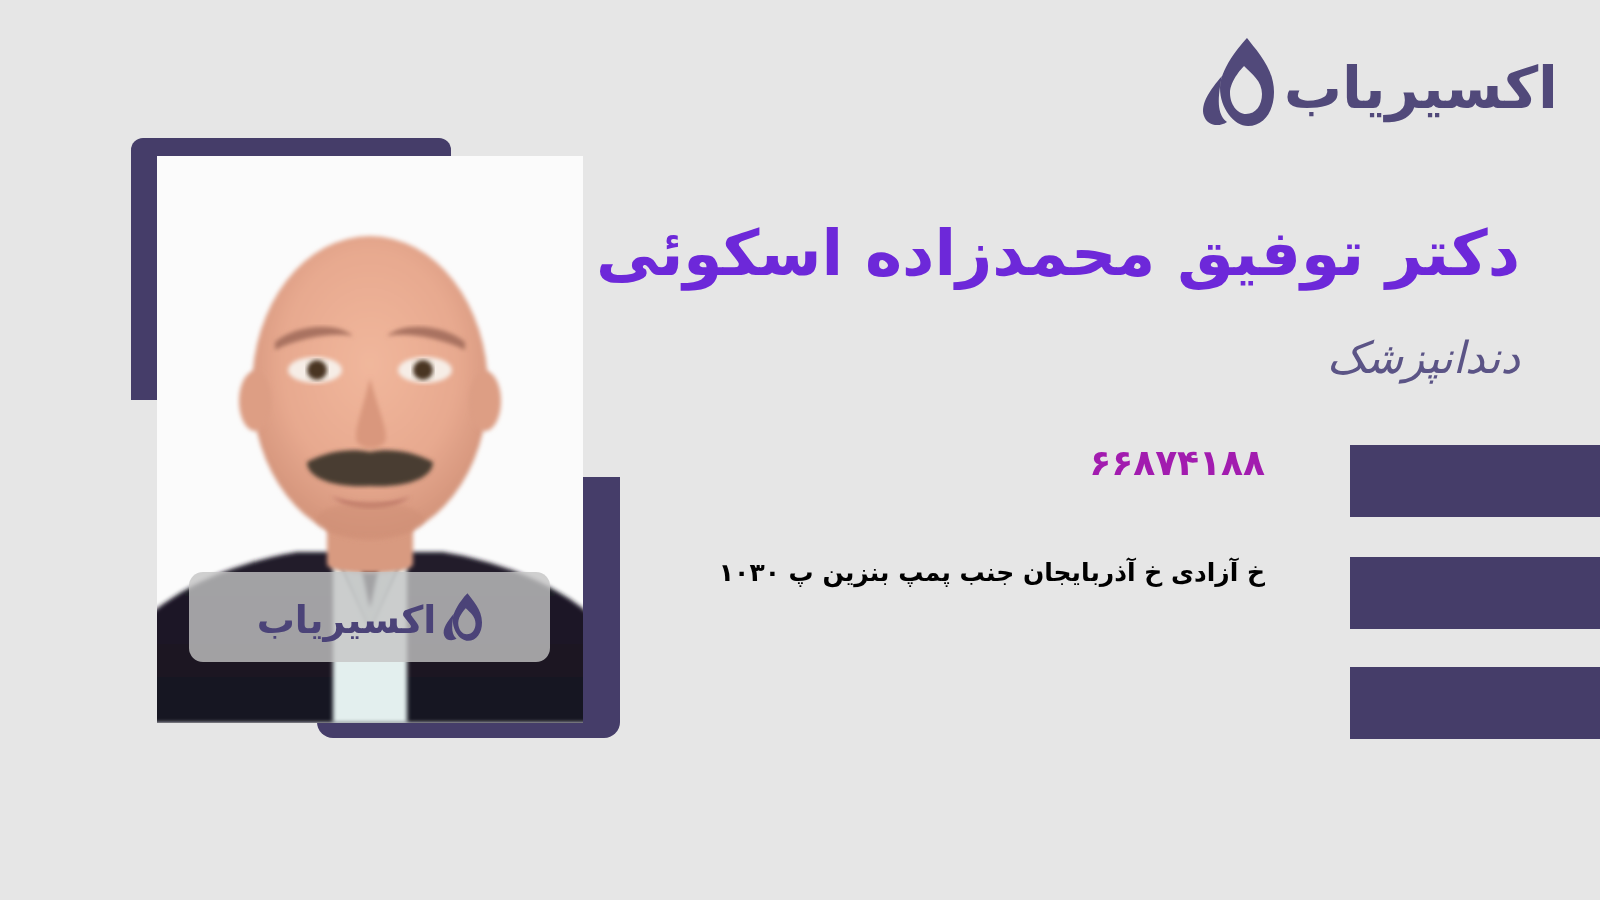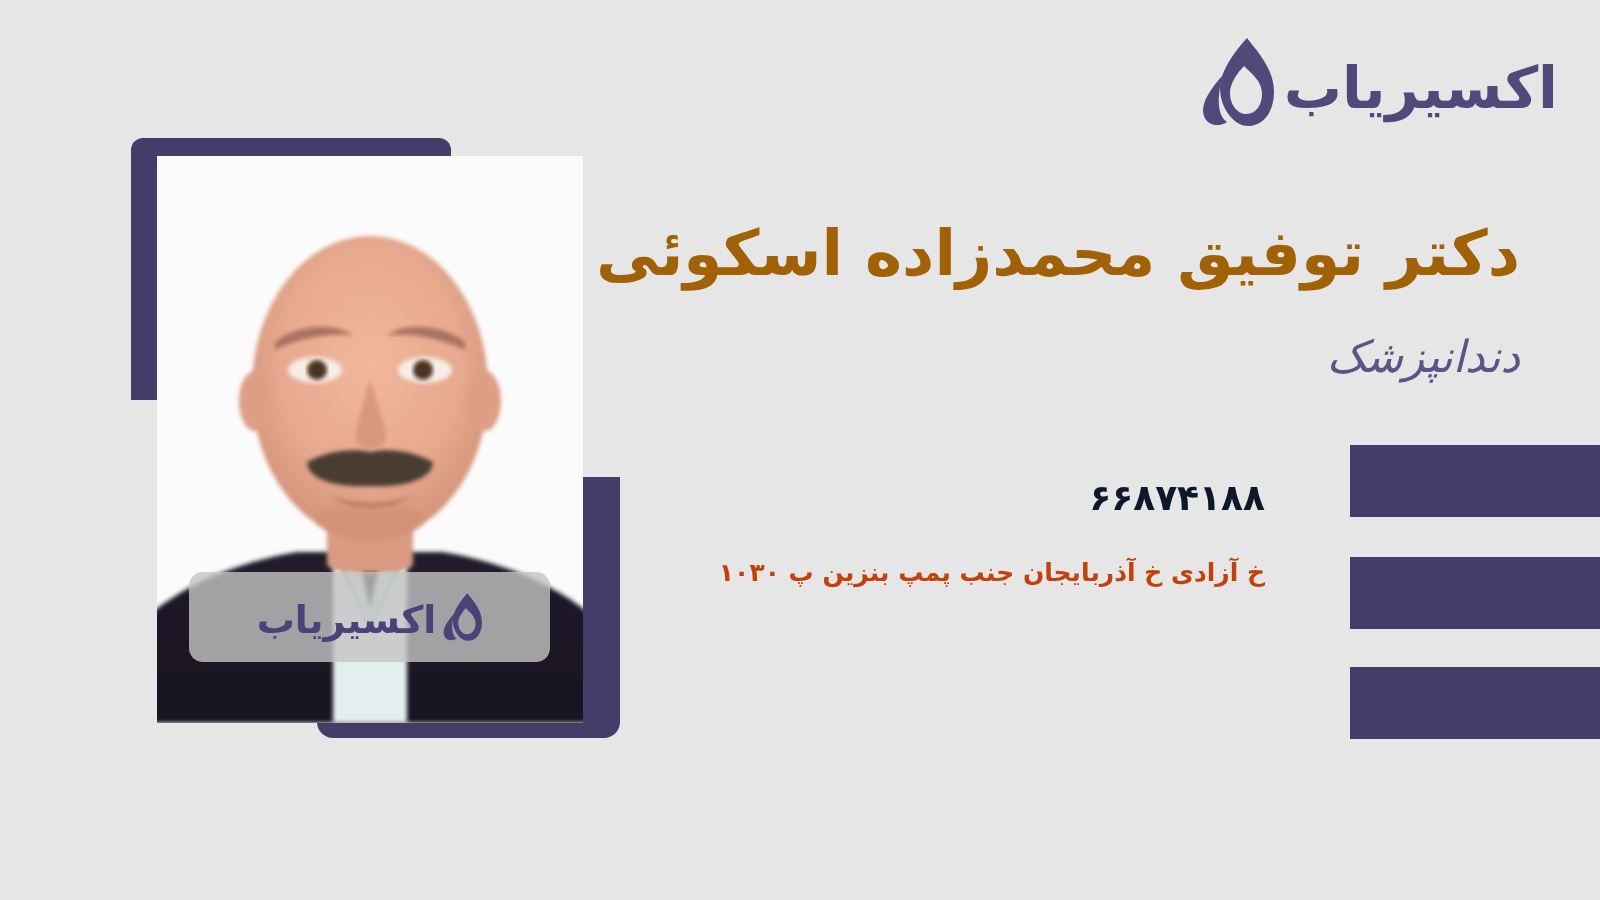--- a/index.html
+++ b/index.html
@@ -120,55 +120,53 @@
     text-align: right;
     direction: rtl;
   }
   .doctor-name {
     position: absolute;
     top: 218px;
     right: 0;
     width: 980px;
     font-size: 63px;
     font-weight: 700;
-    color: #a16207;
+    color: #6d28d9;
     line-height: 1.15;
     white-space: nowrap;
   }
   .specialty {
     position: absolute;
     top: 332px;
     right: 0;
     width: 980px;
     font-size: 44px;
     font-style: italic;
     font-weight: 400;
     color: #5b5486;
     line-height: 1.2;
-    font-family: Liberation Serif, serif;
   }
   .phone {
     position: absolute;
     top: 442px;
     right: 255px;
     font-size: 36px;
     font-weight: 700;
-    color: #0f172a;
+    color: #a21caf;
     letter-spacing: 1px;
     direction: ltr;
     unicode-bidi: isolate;
-    margin-top: 35px;
   }
   .address {
     position: absolute;
     top: 558px;
     right: 255px;
     font-size: 25px;
     font-weight: 700;
-    color: #c2410c;
+    color: #000000;
     white-space: nowrap;
   }
 
   
   .bars { position: absolute; right: 0; top: 0; width: 260px; height: 900px; }
   .bar {
     position: absolute;
     right: 0;
     background: #453d69;
   }

